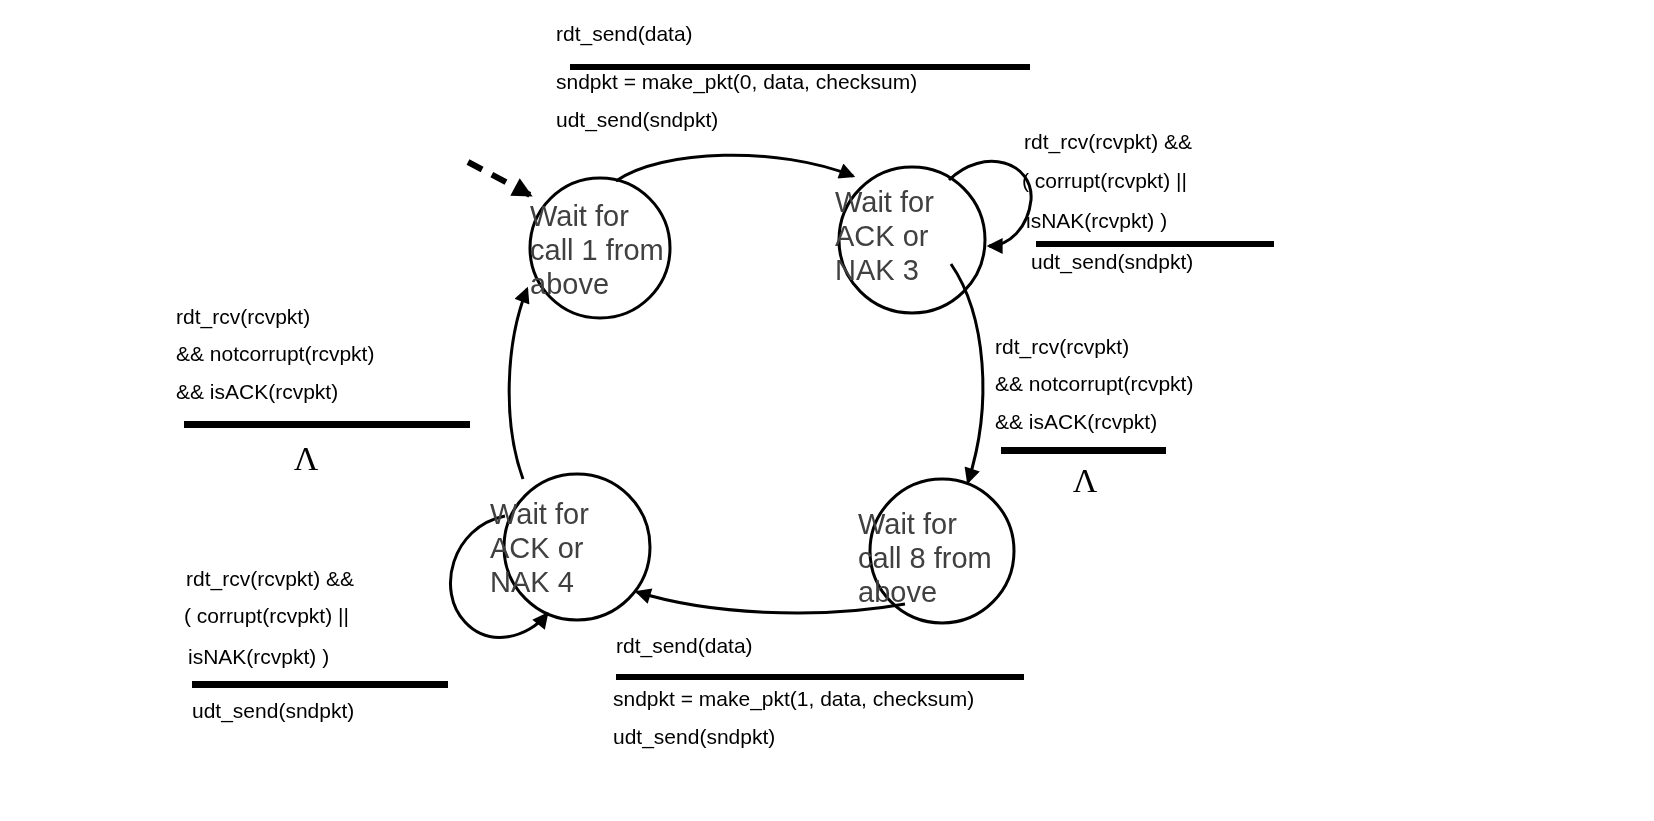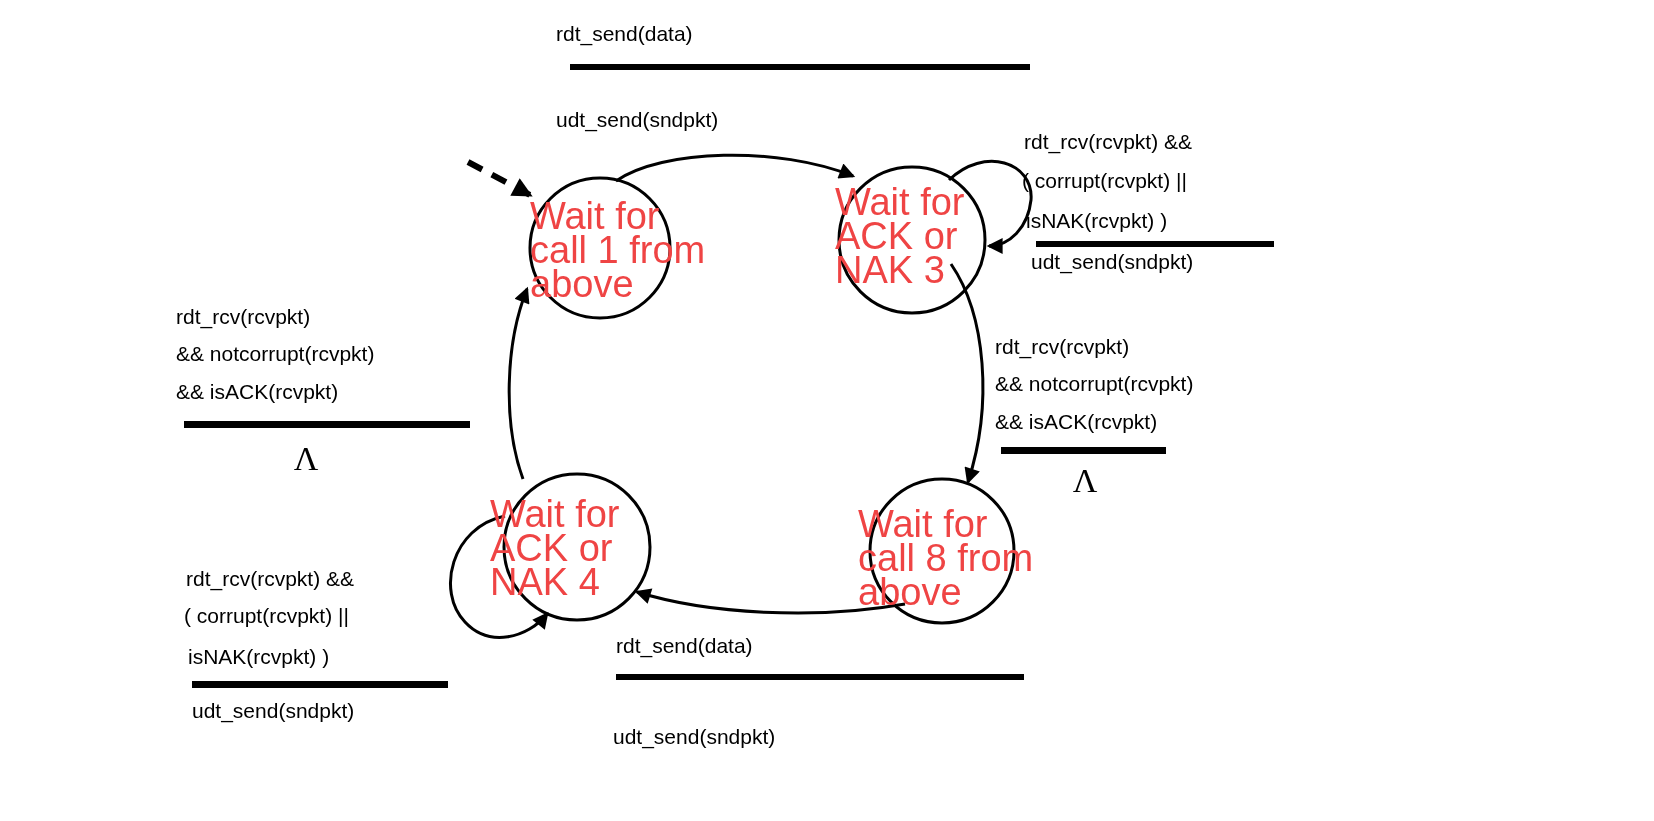--- a/index.html
+++ b/index.html
@@ -14,24 +14,24 @@
   #fsm-svg{position:absolute;left:0;top:0;width:1654px;height:821px;}
   .txt{
     position:absolute;
     font-size:21px;
     line-height:38px;
     white-space:nowrap;
     color:#000000;
   }
   .state-label{
     position:absolute;
-    font-size:38px;
+    font-size:29px;
     line-height:34px;
     white-space:nowrap;
-    color:#ef4444;
+    color:#404040;
   }
   .rule{
     position:absolute;
     background:#000000;
   }
   .lambda{
     position:absolute;
     font-family:"Liberation Serif",serif;
     font-size:34px;
     line-height:38px;
@@ -93,20 +93,21 @@
   </div>
 
   <div class="state-label" style="left:858px;top:507px;">
     <div>Wait for</div>
     <div>call 8 from</div>
     <div>above</div>
   </div>
 
   <div class="txt" style="left:556px;top:15px;">rdt_send(data)</div>
   <div class="rule" style="left:570px;top:64px;width:460px;height:6px;"></div>
+  <div class="txt" style="left:556px;top:63px;">sndpkt = make_pkt(0, data, checksum)</div>
   <div class="txt" style="left:556px;top:101px;">udt_send(sndpkt)</div>
 
   <div class="txt" style="left:1024px;top:123px;">rdt_rcv(rcvpkt) &amp;&amp;</div>
   <div class="txt" style="left:1022px;top:162px;">( corrupt(rcvpkt) ||</div>
   <div class="txt" style="left:1026px;top:202px;">isNAK(rcvpkt) )</div>
   <div class="rule" style="left:1036px;top:241px;width:238px;height:6px;"></div>
   <div class="txt" style="left:1031px;top:243px;">udt_send(sndpkt)</div>
 
   <div class="txt" style="left:995px;top:328px;">rdt_rcv(rcvpkt)</div>
   <div class="txt" style="left:995px;top:365px;">&amp;&amp; notcorrupt(rcvpkt)</div>
@@ -121,15 +122,16 @@
   <div class="lambda" style="left:176px;top:440px;width:260px;">Λ</div>
 
   <div class="txt" style="left:186px;top:560px;">rdt_rcv(rcvpkt) &amp;&amp;</div>
   <div class="txt" style="left:184px;top:597px;">( corrupt(rcvpkt) ||</div>
   <div class="txt" style="left:188px;top:638px;">isNAK(rcvpkt) )</div>
   <div class="rule" style="left:192px;top:681px;width:256px;height:7px;"></div>
   <div class="txt" style="left:192px;top:692px;">udt_send(sndpkt)</div>
 
   <div class="txt" style="left:616px;top:627px;">rdt_send(data)</div>
   <div class="rule" style="left:616px;top:674px;width:408px;height:6px;"></div>
+  <div class="txt" style="left:613px;top:680px;">sndpkt = make_pkt(1, data, checksum)</div>
   <div class="txt" style="left:613px;top:718px;">udt_send(sndpkt)</div>
 
 </div>
 
 </body></html>

